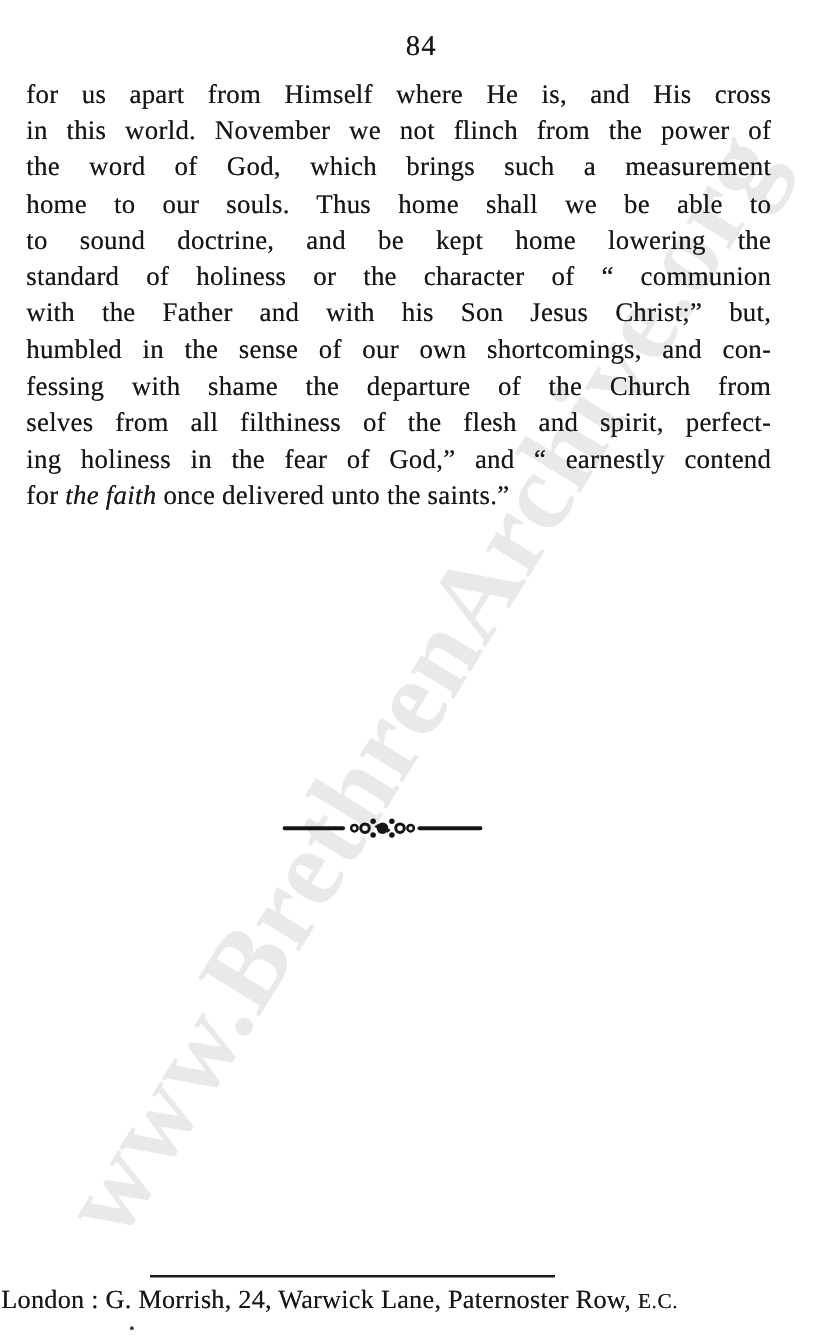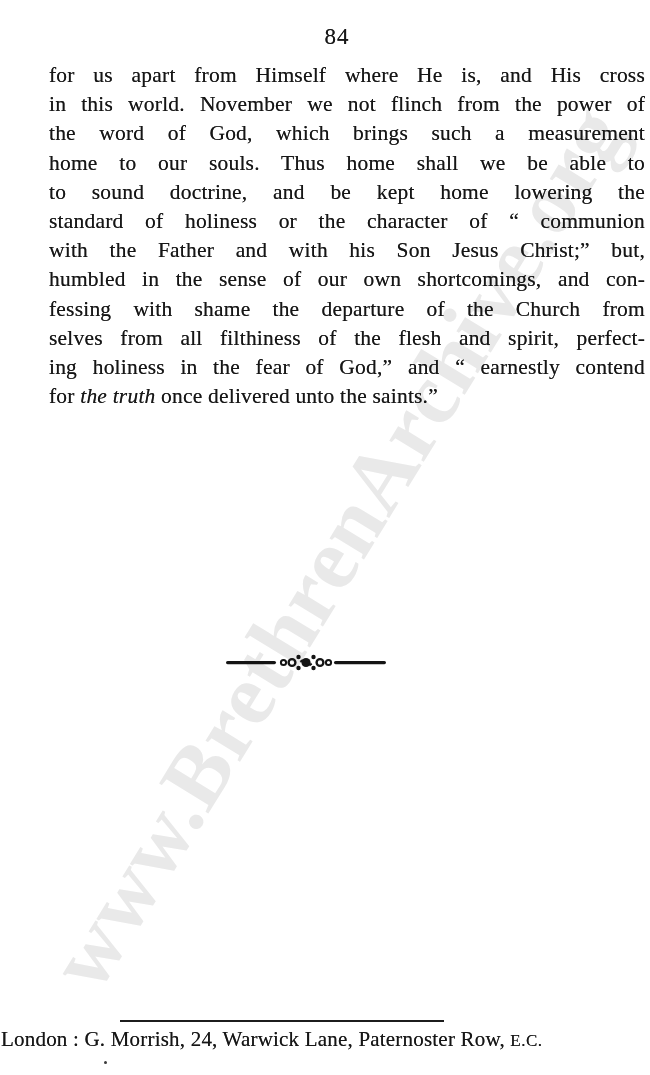--- a/index.html
+++ b/index.html
@@ -51,21 +51,20 @@
     position: absolute;
     top: 61px;
     left: 21px;
     width: 596px;
     z-index: 2;
     color: #161616;
     font-size: 21.5px;
     line-height: 29.2px;
     letter-spacing: 0.2px;
     text-shadow: 0 0 0.5px rgba(0,0,0,0.65);
-    margin-left: 28px;
   }
   .paragraph .line {
     text-align: justify;
     text-align-last: justify;
   }
   .paragraph .line.last {
     text-align-last: left;
   }
   .paragraph .italic {
     font-style: italic;
@@ -129,21 +128,21 @@
     <div class="line"><span>in this world.  November we not flinch from the power of</span></div>
     <div class="line"><span>the word of God, which brings such a measurement</span></div>
     <div class="line"><span>home to our souls.  Thus home shall we be able to</span></div>
     <div class="line"><span>to sound doctrine, and be kept home lowering the</span></div>
     <div class="line"><span>standard of holiness or the character of “ communion</span></div>
     <div class="line"><span>with the Father and with his Son Jesus Christ;” but,</span></div>
     <div class="line"><span>humbled in the sense of our own shortcomings, and con-</span></div>
     <div class="line"><span>fessing with shame the departure of the Church from</span></div>
     <div class="line"><span>selves from all filthiness of the flesh and spirit, perfect-</span></div>
     <div class="line"><span>ing holiness in the fear of God,” and “ earnestly contend</span></div>
-    <div class="line last"><span>for </span><span class="italic">the truth</span><span> once delivered unto the saints.”</span></div>
+    <div class="line last"><span>for </span><span class="italic">the faith</span><span> once delivered unto the saints.”</span></div>
   </div>
 
 <svg class="ornament" width="160" height="20" viewBox="0 0 160 20" aria-hidden="true">
   <g fill="#141414" stroke="none">
     <rect x="0" y="8" width="50" height="3.2" rx="1.6"></rect>
     <rect x="108" y="8" width="52" height="3.2" rx="1.6"></rect>
   </g>
   <g fill="none" stroke="#141414">
     <circle cx="57.5" cy="9.5" r="2.6" stroke-width="2"></circle>
     <circle cx="66" cy="9.5" r="3.4" stroke-width="2.4"></circle>

